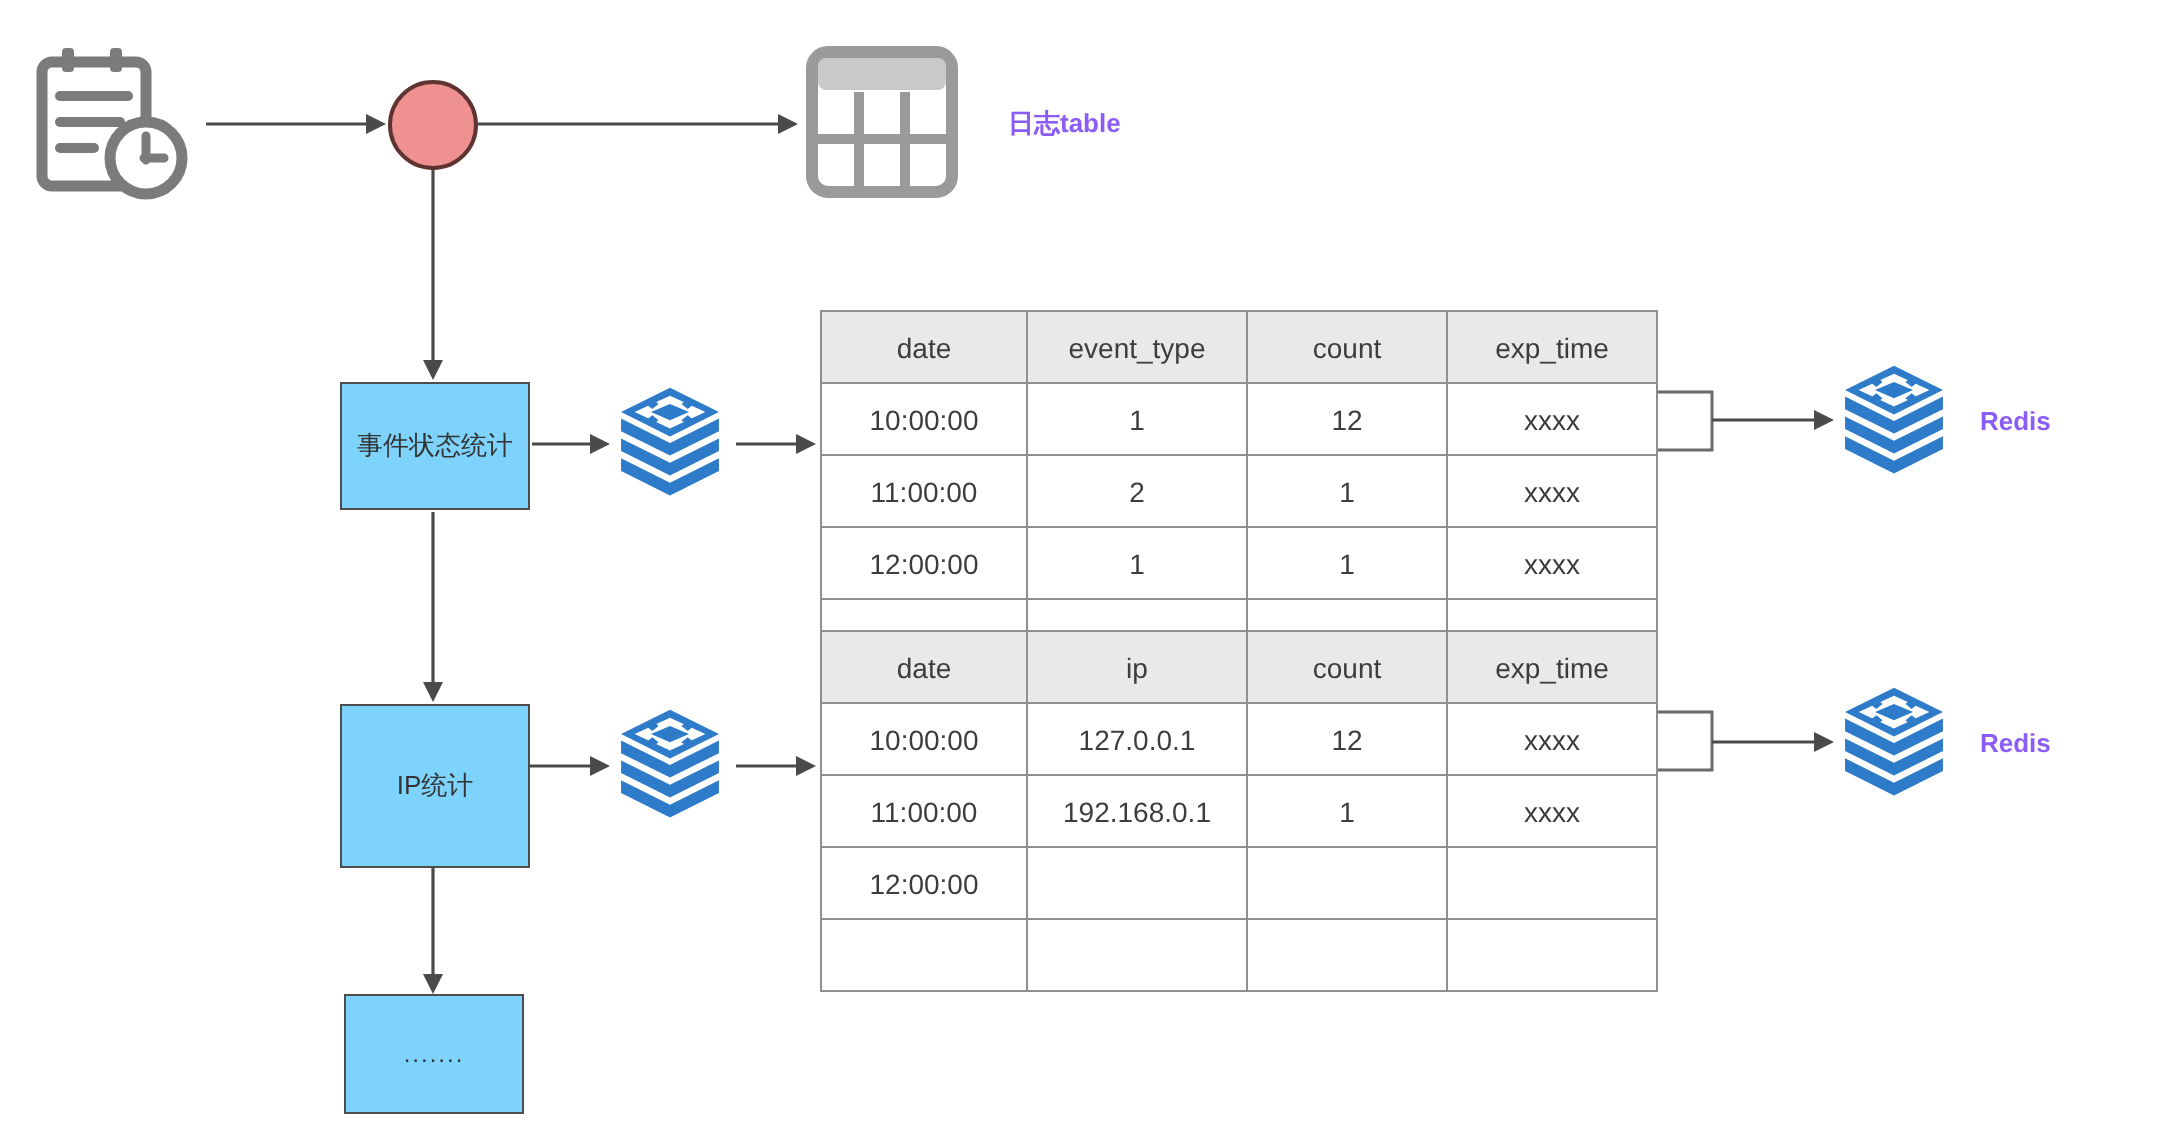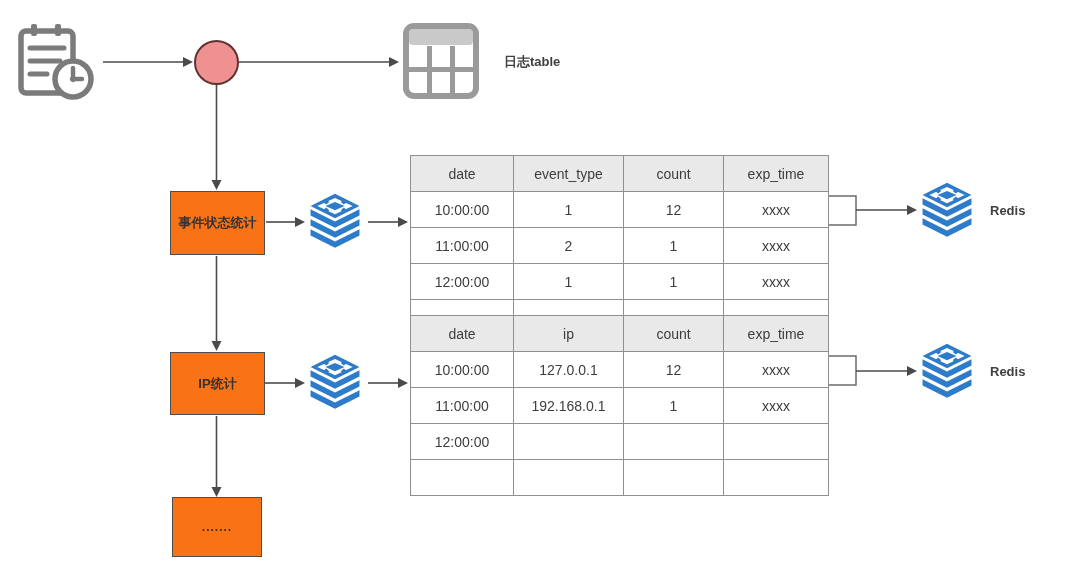--- a/index.html
+++ b/index.html
@@ -16,28 +16,28 @@
   .connectors line{stroke:var(--line); stroke-width:1.6;}
   .connectors .ah{fill:var(--line); stroke:none;}
   .connectors .bracket{fill:#ffffff; stroke:#6b6b6b; stroke-width:1.5;}
   .abs{position:absolute;}
   .node-circle{
     position:absolute; left:194px; top:40px; width:45px; height:45px;
     border-radius:50%; background:var(--node_pink); border:2px solid var(--node_pink_stroke);
     box-sizing:border-box;
   }
   .flow-box{
-    position:absolute; background:#f97316; border:1.6px solid #4d4d4d; box-sizing:border-box;
+    position:absolute; background:#7dd3fc; border:1.6px solid #4d4d4d; box-sizing:border-box;
     display:flex; align-items:center; justify-content:center;
-    font-size:13px; font-weight:bold; color:#333; text-align:center;
+    font-size:13px; font-weight:normal; color:#333; text-align:center;
   }
   .box-event{left:170px; top:191px; width:95px; height:64px;}
-  .box-ip{left:170px; top:352px; width:95px; height:63px;}
+  .box-ip{left:170px; top:352px; width:95px; height:82px;}
   .box-more{left:172px; top:497px; width:90px; height:60px; font-size:12px; letter-spacing:1px;}
-  .small-label{position:absolute; font-size:13px; font-weight:bold; color:#404040;}
+  .small-label{position:absolute; font-size:13px; font-weight:bold; color:#8b5cf6;}
   .data-table{
     position:absolute; border-collapse:collapse; table-layout:fixed; width:418px;
     font-size:14px; color:var(--text); background:#fff;
   }
   .data-table th, .data-table td{
     border:1px solid var(--table_border); height:27px; text-align:center;
     font-weight:normal; padding:4px; overflow:hidden; white-space:nowrap;
   }
   .data-table th{background:var(--table_header_bg);}
   .table-1{left:410px; top:155px;}

